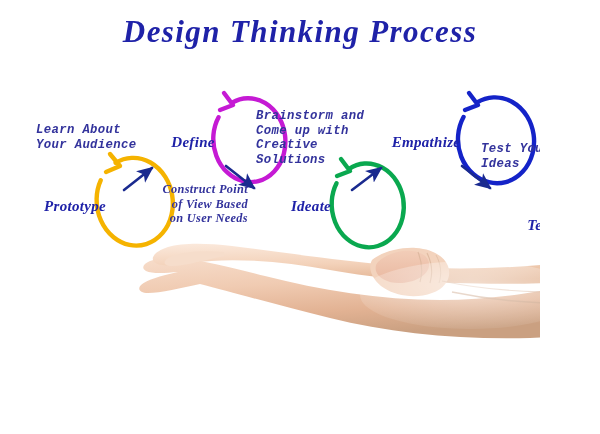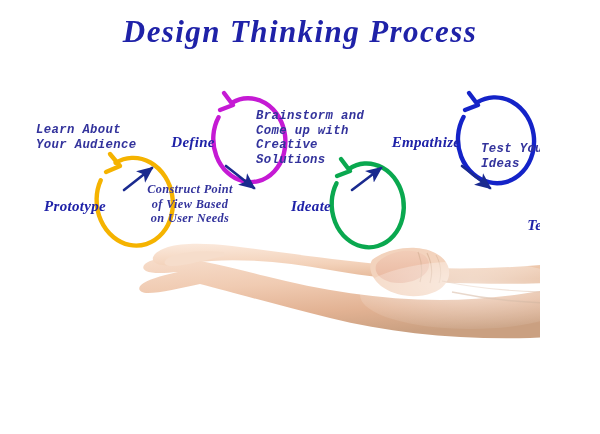--- a/index.html
+++ b/index.html
@@ -62,21 +62,21 @@
     color: #33339c;
     font-family: "Liberation Serif", "DejaVu Serif", serif;
     font-style: italic;
     font-weight: bold;
     font-size: 12.3px;
     line-height: 14.6px;
     letter-spacing: 0.35px;
     white-space: pre-line;
   }
   .cap-left   { text-align: left; font-family: Liberation Mono, monospace; }
-  .cap-center { text-align: center; }
+  .cap-center { text-align: right; }
 </style>
 </head>
 <body>
 
 <div id="stage">
 
   <div id="title">Design Thinking Process</div>
 
   <svg id="hand" width="600" height="434" viewBox="0 0 600 434" style="position:absolute;left:0;top:0;" aria-hidden="true">
     <defs>

